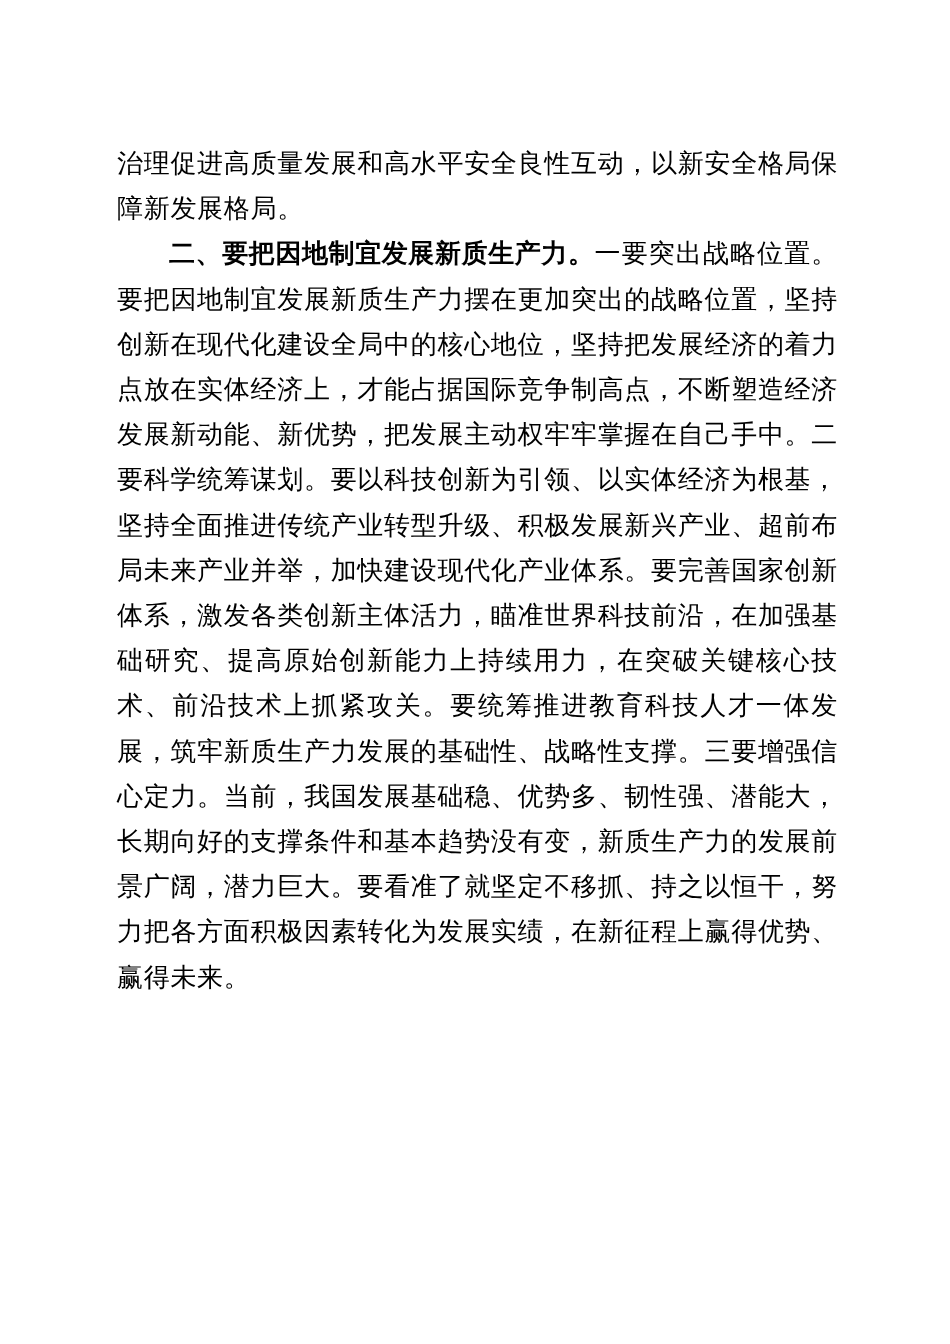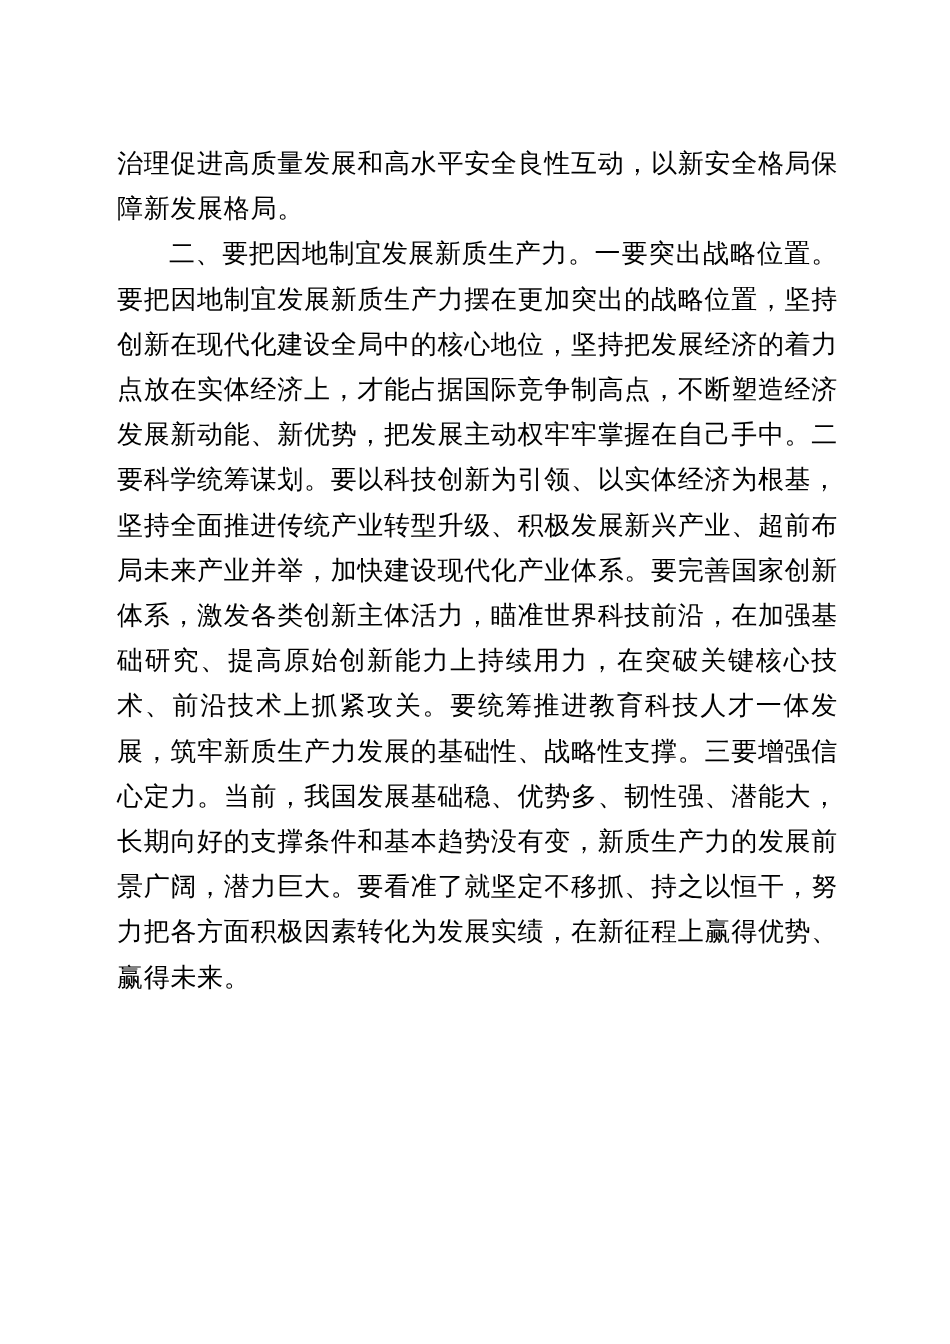--- a/index.html
+++ b/index.html
@@ -31,21 +31,21 @@
     padding: 0;
   }
   .para-indent {
     text-indent: 2em;
   }
   .para-noindent {
     text-indent: 0;
   }
   .lead-bold {
     font-family: "DejaVu Sans", "Liberation Sans", sans-serif;
-    font-weight: 400;
+    font-weight: 700;
     letter-spacing: 0.2px;
   }
 </style>
 </head>
 <body>
 
 <div class="page">
   <div class="doc-body">
 
     <p class="para-noindent"><span>治理促进高质量发展和高水平安全良性互动，以新安全格局保障新发展格局。</span></p>

